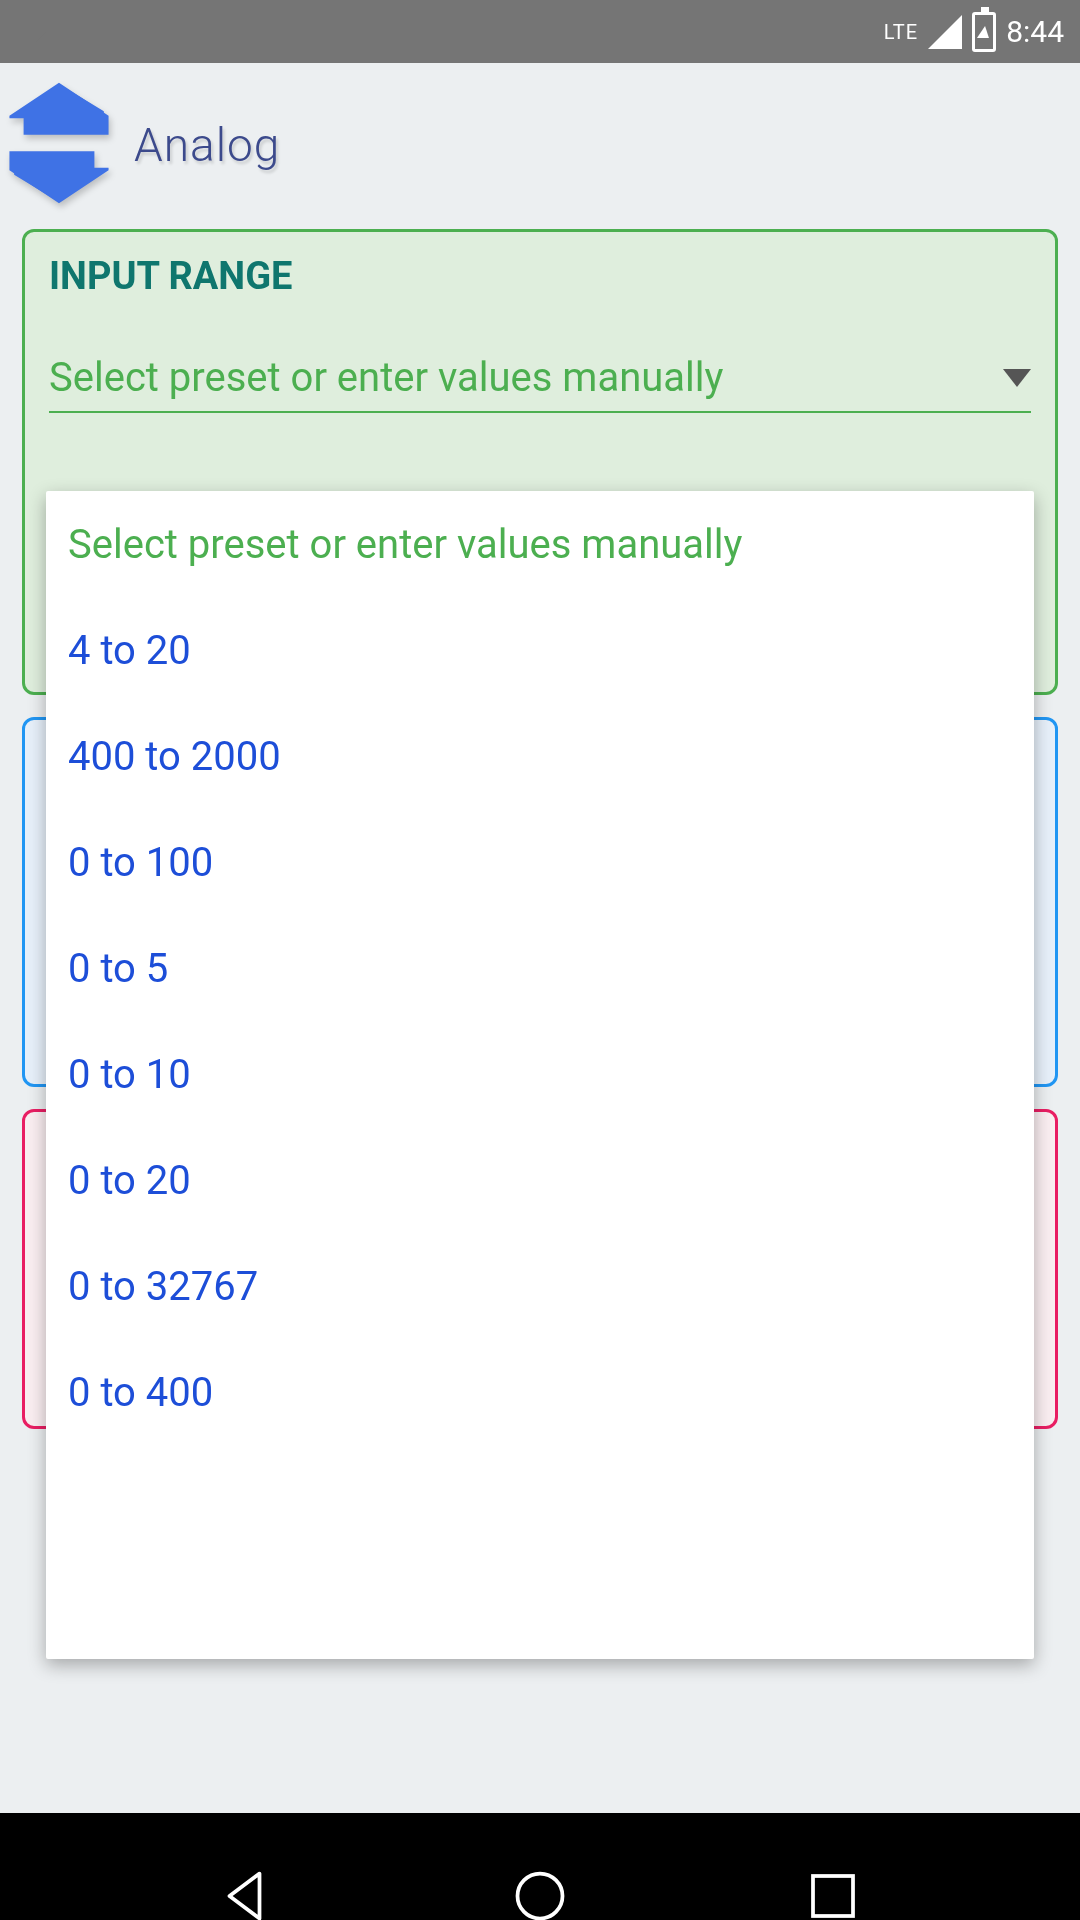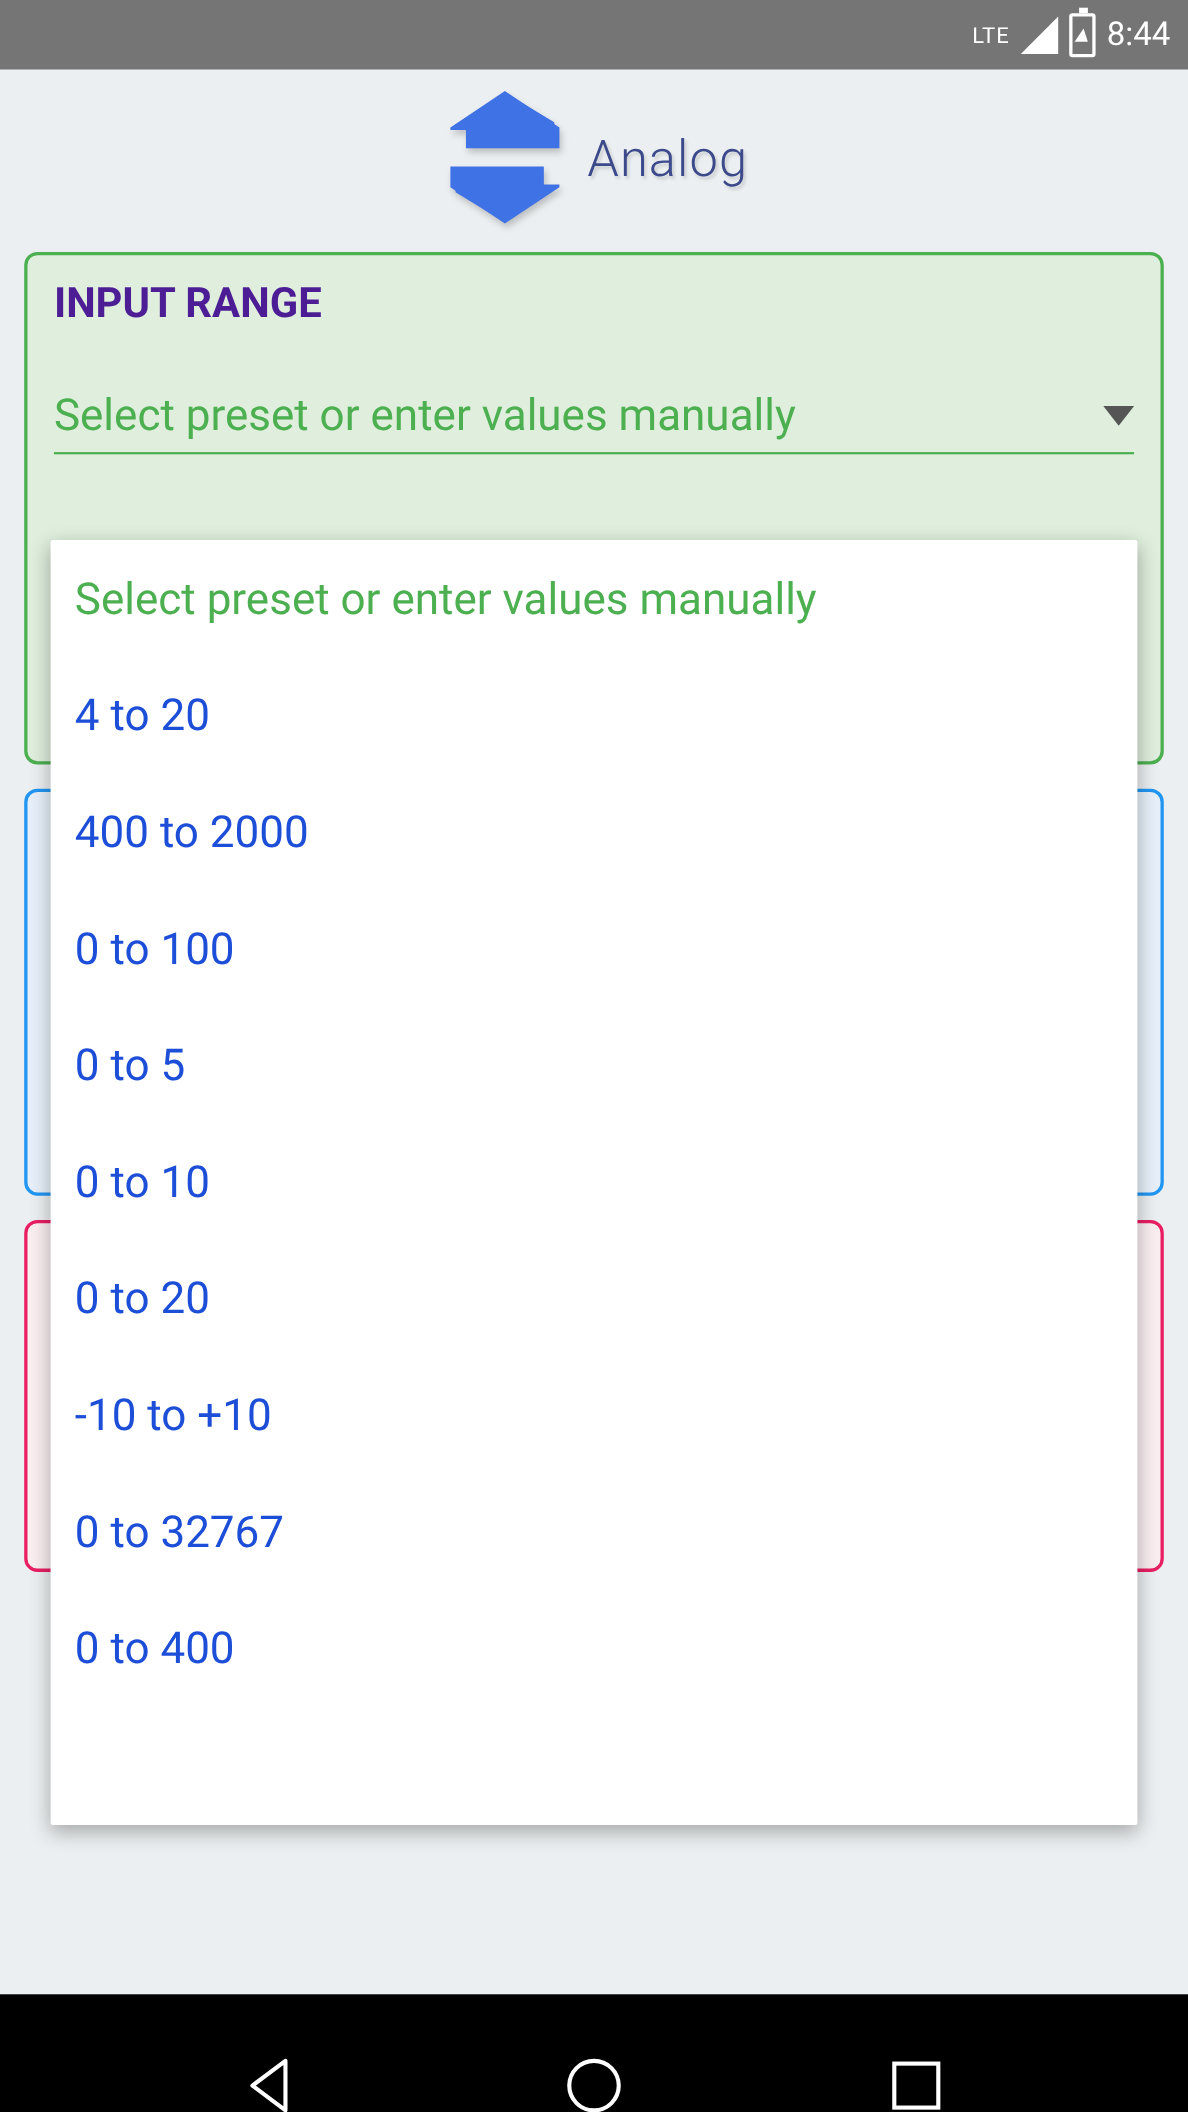--- a/index.html
+++ b/index.html
@@ -22,37 +22,37 @@
   .statusbar .batt .bolt { width:0;height:0;border-left:6px solid transparent;border-right:6px solid transparent;border-bottom:12px solid #fff;transform:skewX(-10deg);}
   .clock { font-weight: 400; }
 
   .app {
     background: #eceff1;
     height: 1750px;
     width: 100%;
     position: relative;
   }
 
-  .logo { display: flex; align-items:center; justify-content:center; padding: 14px 0 12px 0; gap: 16px; }
+  .logo { display: flex; align-items:center; padding: 14px 0 12px 0; gap: 16px; }
   .logo .mark svg { width: 118px; height: 132px; filter: drop-shadow(2px 4px 3px rgba(0,0,0,0.2)); }
   .logo .text { display:flex; flex-direction:column; color:#3C4A8C; }
   .logo .text .line1 { font-size: 46px; font-weight: 300; letter-spacing: 1px; text-shadow: 2px 3px 3px rgba(0,0,0,0.15); }
   .logo .text .line2 { font-size: 72px; font-weight: 200; letter-spacing: 12px; text-shadow: 2px 3px 3px rgba(0,0,0,0.15); }
 
   .card {
     margin: 4px 22px 22px 22px;
     border: 3px solid;
     border-radius: 12px;
     padding: 22px 24px;
   }
   .card.green { background:#dfeedd; border-color:#4CAF50; height: 466px;}
   .card.blue  { background:#e7f0fa; border-color:#2196F3; height: 370px;}
   .card.pink  { background:#faeef1; border-color:#E91E63; height: 320px;}
 
-  .card-title { font-size: 38px; font-weight: 700; color:#4c1d95; }
+  .card-title { font-size: 38px; font-weight: 700; color:#0f766e; }
 
   .select {
     margin-top: 56px; width: 100%;
     display:flex; align-items:center; justify-content:space-between;
     font-size: 40px; color:#4CAF50; font-weight: 400;
     border-bottom: 2px solid #4CAF50;
     padding-bottom: 10px;
   }
   .select .tri { width:0;height:0;border-left:14px solid transparent;border-right:14px solid transparent;border-top:18px solid #555;}
 
@@ -142,21 +142,20 @@
   </div>
 
   <div class="dropdown" id="dropdown">
       <div class="opt selected">Select preset or enter values manually</div>
       <div class="opt">4 to 20</div>
       <div class="opt">400 to 2000</div>
       <div class="opt">0 to 100</div>
       <div class="opt">0 to 5</div>
       <div class="opt">0 to 10</div>
       <div class="opt">0 to 20</div>
-      <div class="opt">-10 to +10</div>
       <div class="opt">0 to 32767</div>
       <div class="opt">0 to 400</div>
     </div>
 </div>
 
 <div class="navbar">
   <span><svg viewBox="0 0 48 48">
         <path fill="none" stroke="#fff" stroke-width="3" d="M34 6 L10 24 L34 42 Z" stroke-linejoin="round"></path>
       </svg></span>
   <span><svg viewBox="0 0 48 48">

